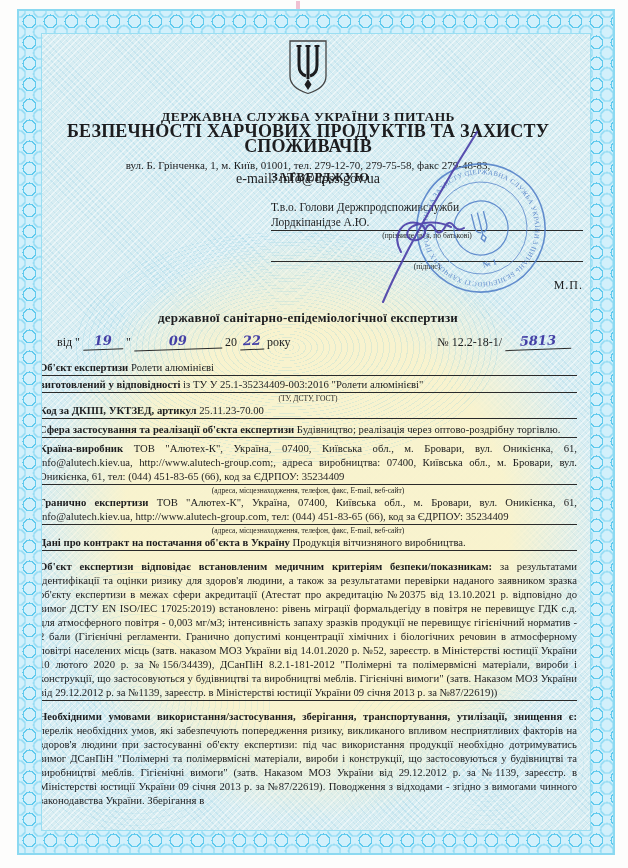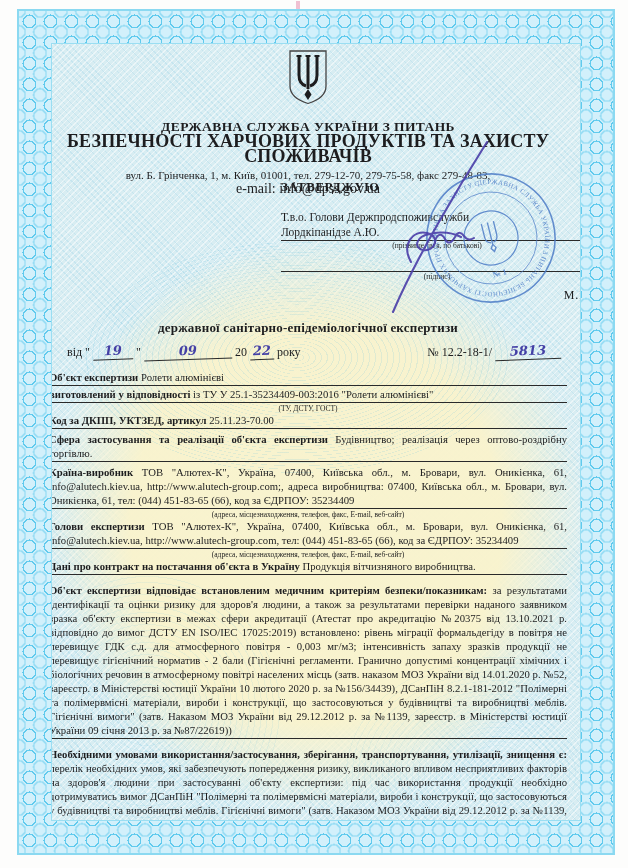--- a/index.html
+++ b/index.html
@@ -5,21 +5,21 @@
   html,body{margin:0;padding:0;}
   .page{
     position:relative; width:628px; height:868px;
     background:#fdfdfc; overflow:hidden;
     font-family:"Liberation Serif", serif; color:#1d1d1f;
   }
   .scan-tick{position:absolute; left:296px; top:1px; width:4px; height:9px; background:#e9a7c0; opacity:.7;}
   
   .frame{
     position:absolute; left:17px; top:9px; width:598px; height:846px;
-    box-sizing:border-box; padding:32px;
+    box-sizing:border-box; padding:22px;
     background-color:#d2f0fb;
     background-image:
       radial-gradient(circle, rgba(255,255,255,0) 5.4px, rgba(58,190,233,.75) 5.4px 7px, rgba(255,255,255,0) 7px),
       radial-gradient(circle, rgba(255,255,255,0) 5.4px, rgba(58,190,233,.5) 5.4px 7px, rgba(255,255,255,0) 7px);
     background-size:21px 21px, 21px 21px;
     background-position:0 0, 10.5px 10.5px;
     border:2px solid #8bd9f1;
   }
   .inner{
     position:relative; width:100%; height:100%; box-sizing:border-box;
@@ -179,21 +179,21 @@
           <div class="gap2"></div>
           <div class="fld">
             <span class="lbl">Сфера застосування та реалізації об'єкта експертизи</span><span>Будівництво; реалізація через оптово-роздрібну торгівлю.</span>
           </div>
           <div class="gap2"></div>
           <div class="fld">
             <span class="lbl">Країна-виробник</span><span>ТОВ "Алютех-К", Україна, 07400, Київська обл., м. Бровари, вул. Оникієнка, 61, info@alutech.kiev.ua, http://www.alutech-group.com;, адреса виробництва: 07400, Київська обл., м. Бровари, вул. Оникієнка, 61, тел: (044) 451-83-65 (66), код за ЄДРПОУ: 35234409</span>
           </div>
           <div class="cap">(адреса, місцезнаходження, телефон, факс, E-mail, веб-сайт)</div>
           <div class="fld">
-            <span class="lbl">Голови експертизи</span><span>ТОВ "Алютех-К", Україна, 07400, Київська обл., м. Бровари, вул. Оникієнка, 61, info@alutech.kiev.ua, http://www.alutech-group.com, тел: (044) 451-83-65 (66), код за ЄДРПОУ: 35234409</span>
+            <span class="lbl">Гранично експертизи</span><span>ТОВ "Алютех-К", Україна, 07400, Київська обл., м. Бровари, вул. Оникієнка, 61, info@alutech.kiev.ua, http://www.alutech-group.com, тел: (044) 451-83-65 (66), код за ЄДРПОУ: 35234409</span>
           </div>
           <div class="cap">(адреса, місцезнаходження, телефон, факс, E-mail, веб-сайт)</div>
           <div class="fld">
             <span class="lbl">Дані про контракт на постачання об'єкта в Україну</span><span>Продукція вітчизняного виробництва.</span>
           </div>
           <div class="gap4"></div>
           <div class="fld para">
             <span class="lbl">Об'єкт експертизи відповідає встановленим медичним критеріям безпеки/показникам:</span><span>за результатами ідентифікації та оцінки ризику для здоров'я людини, а також за результатами перевірки наданого заявником зразка об'єкту експертизи в межах сфери акредитації (Атестат про акредитацію №20375 від 13.10.2021 р. відповідно до вимог ДСТУ EN ISO/IEC 17025:2019) встановлено: рівень міграції формальдегіду в повітря не перевищує ГДК с.д. для атмосферного повітря - 0,003 мг/м3; інтенсивність запаху зразків продукції не перевищує гігієнічний норматив - 2 бали (Гігієнічні регламенти. Гранично допустимі концентрації хімічних і біологічних речовин в атмосферному повітрі населених місць (затв. наказом МОЗ України від 14.01.2020 р. №52, зареєстр. в Міністерстві юстиції України 10 лютого 2020 р. за №156/34439), ДСанПіН 8.2.1-181-2012 "Полімерні та полімервмісні матеріали, вироби і конструкції, що застосовуються у будівництві та виробництві меблів. Гігієнічні вимоги" (затв. Наказом МОЗ України від 29.12.2012 р. за №1139, зареєстр. в Міністерстві юстиції України 09 січня 2013 р. за №87/22619))</span>
           </div>
           <div class="gap4"></div>

